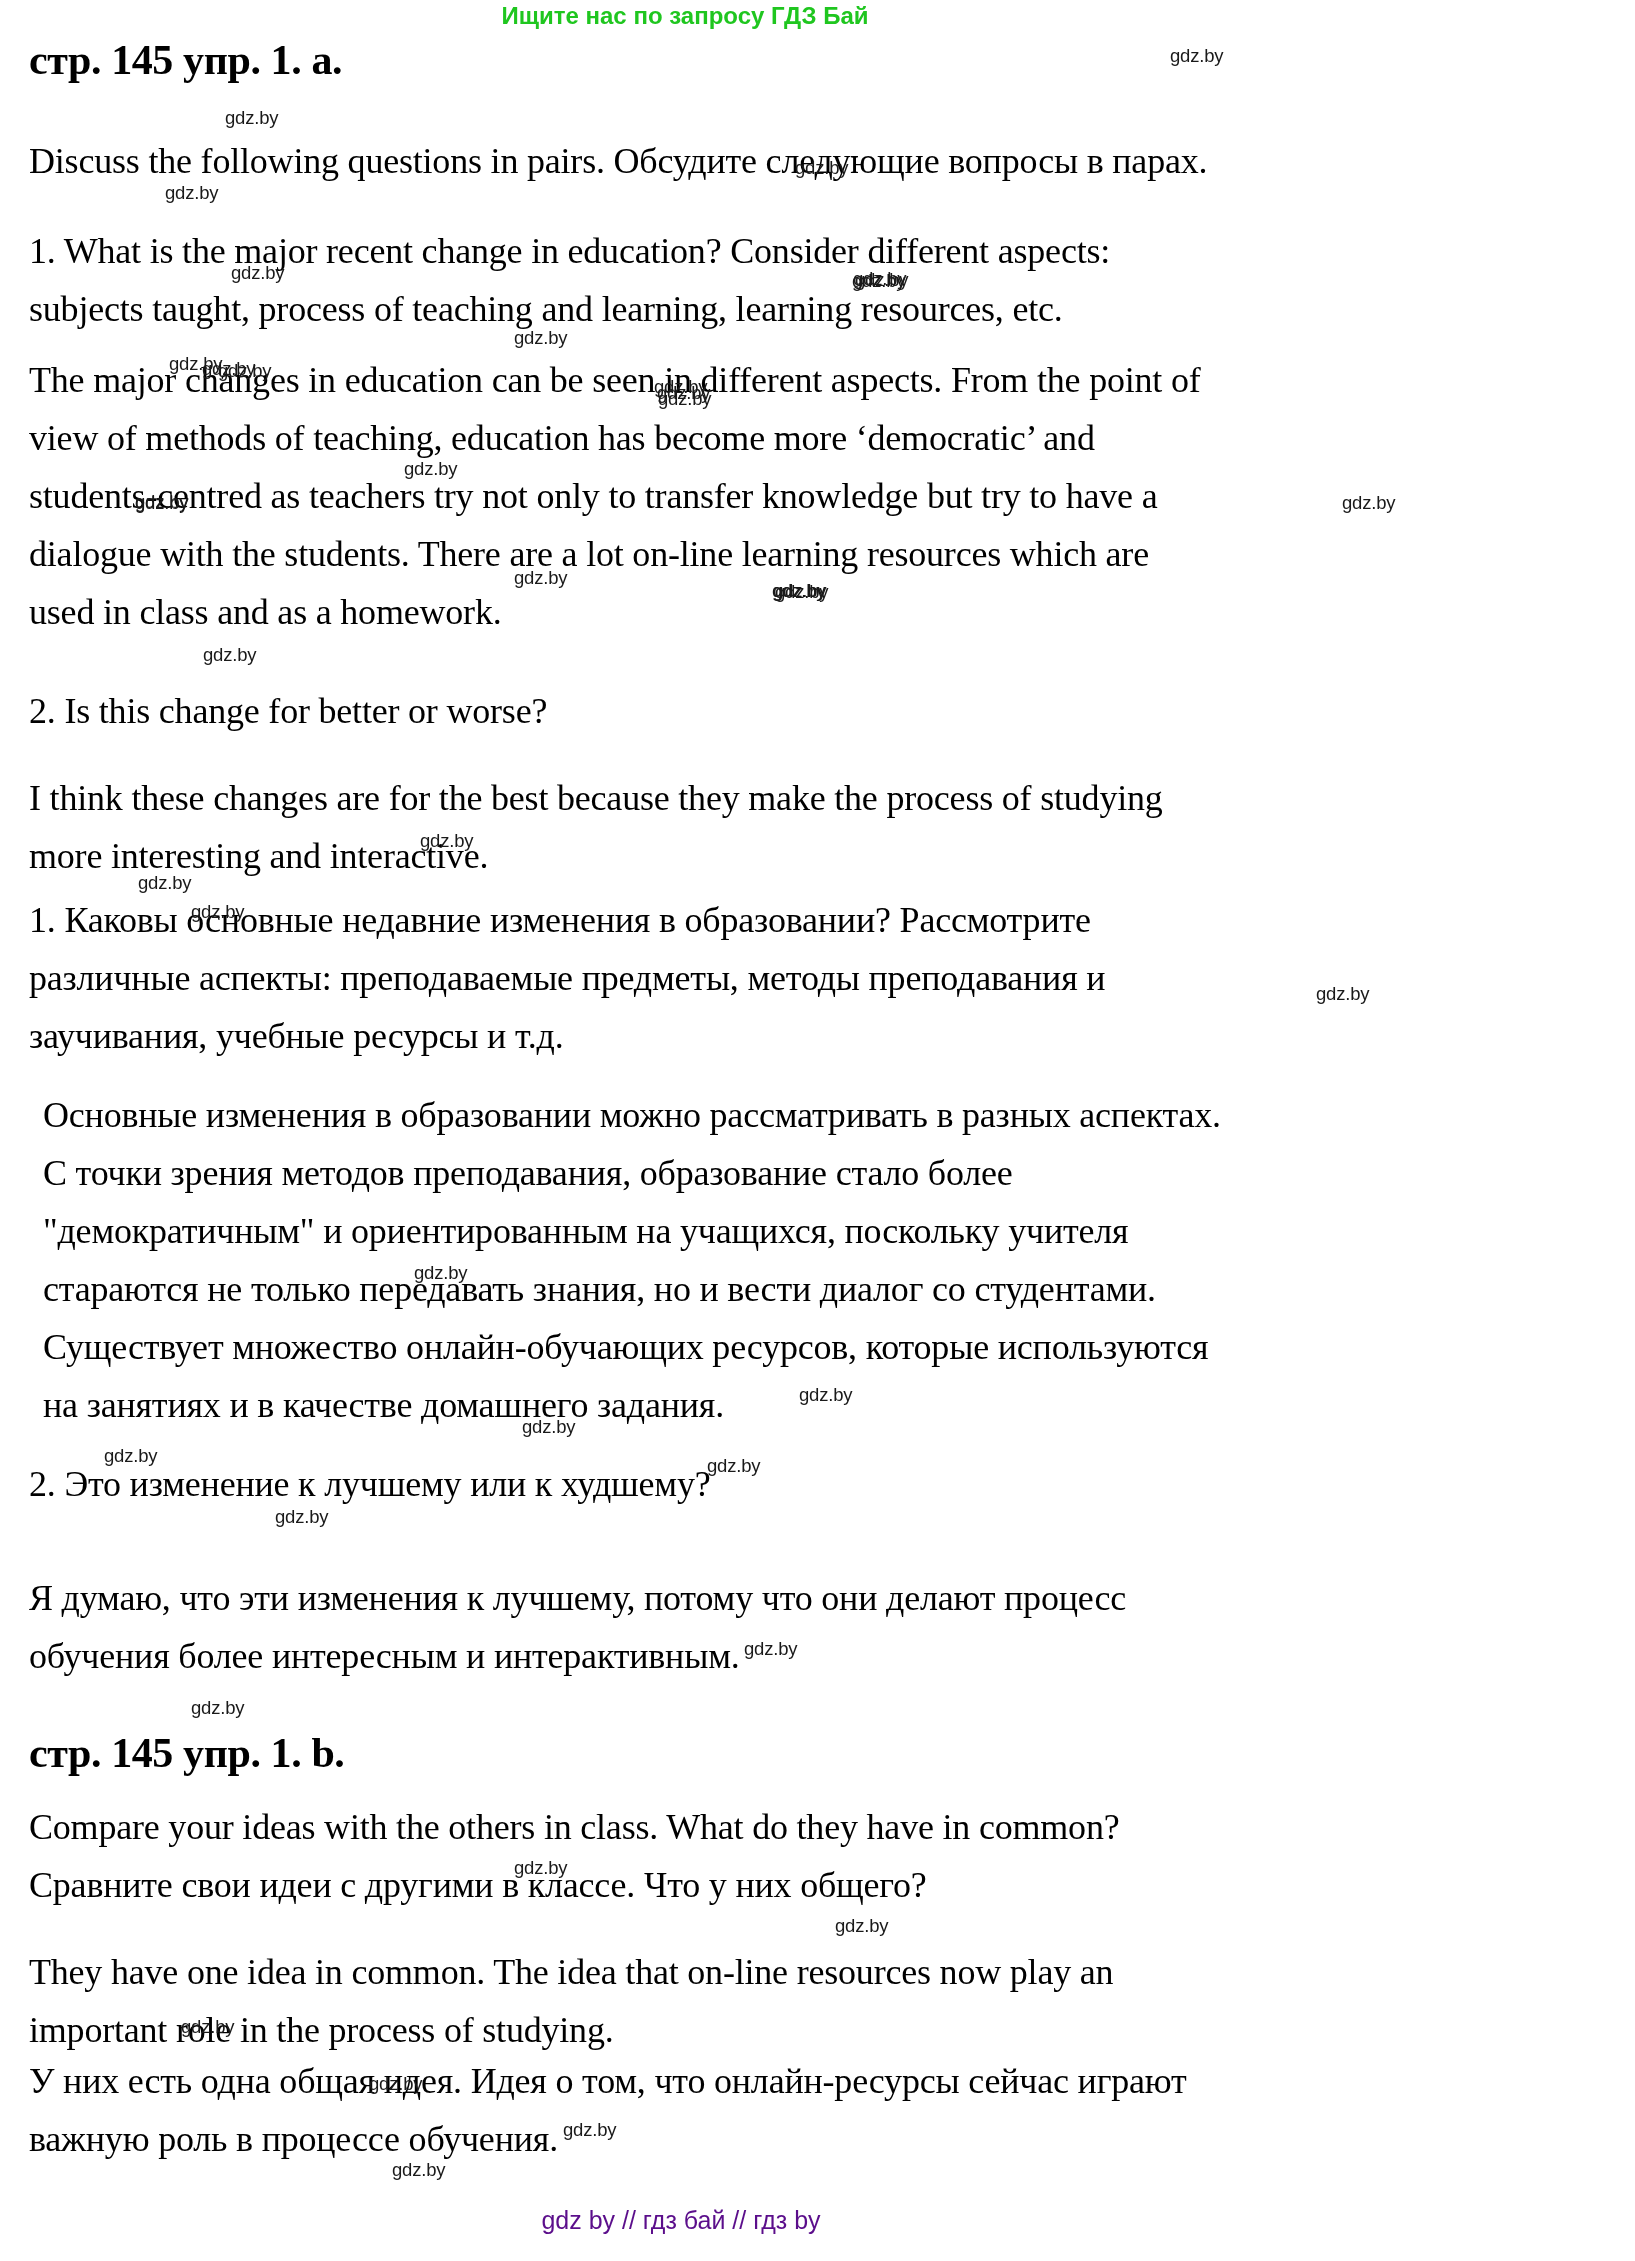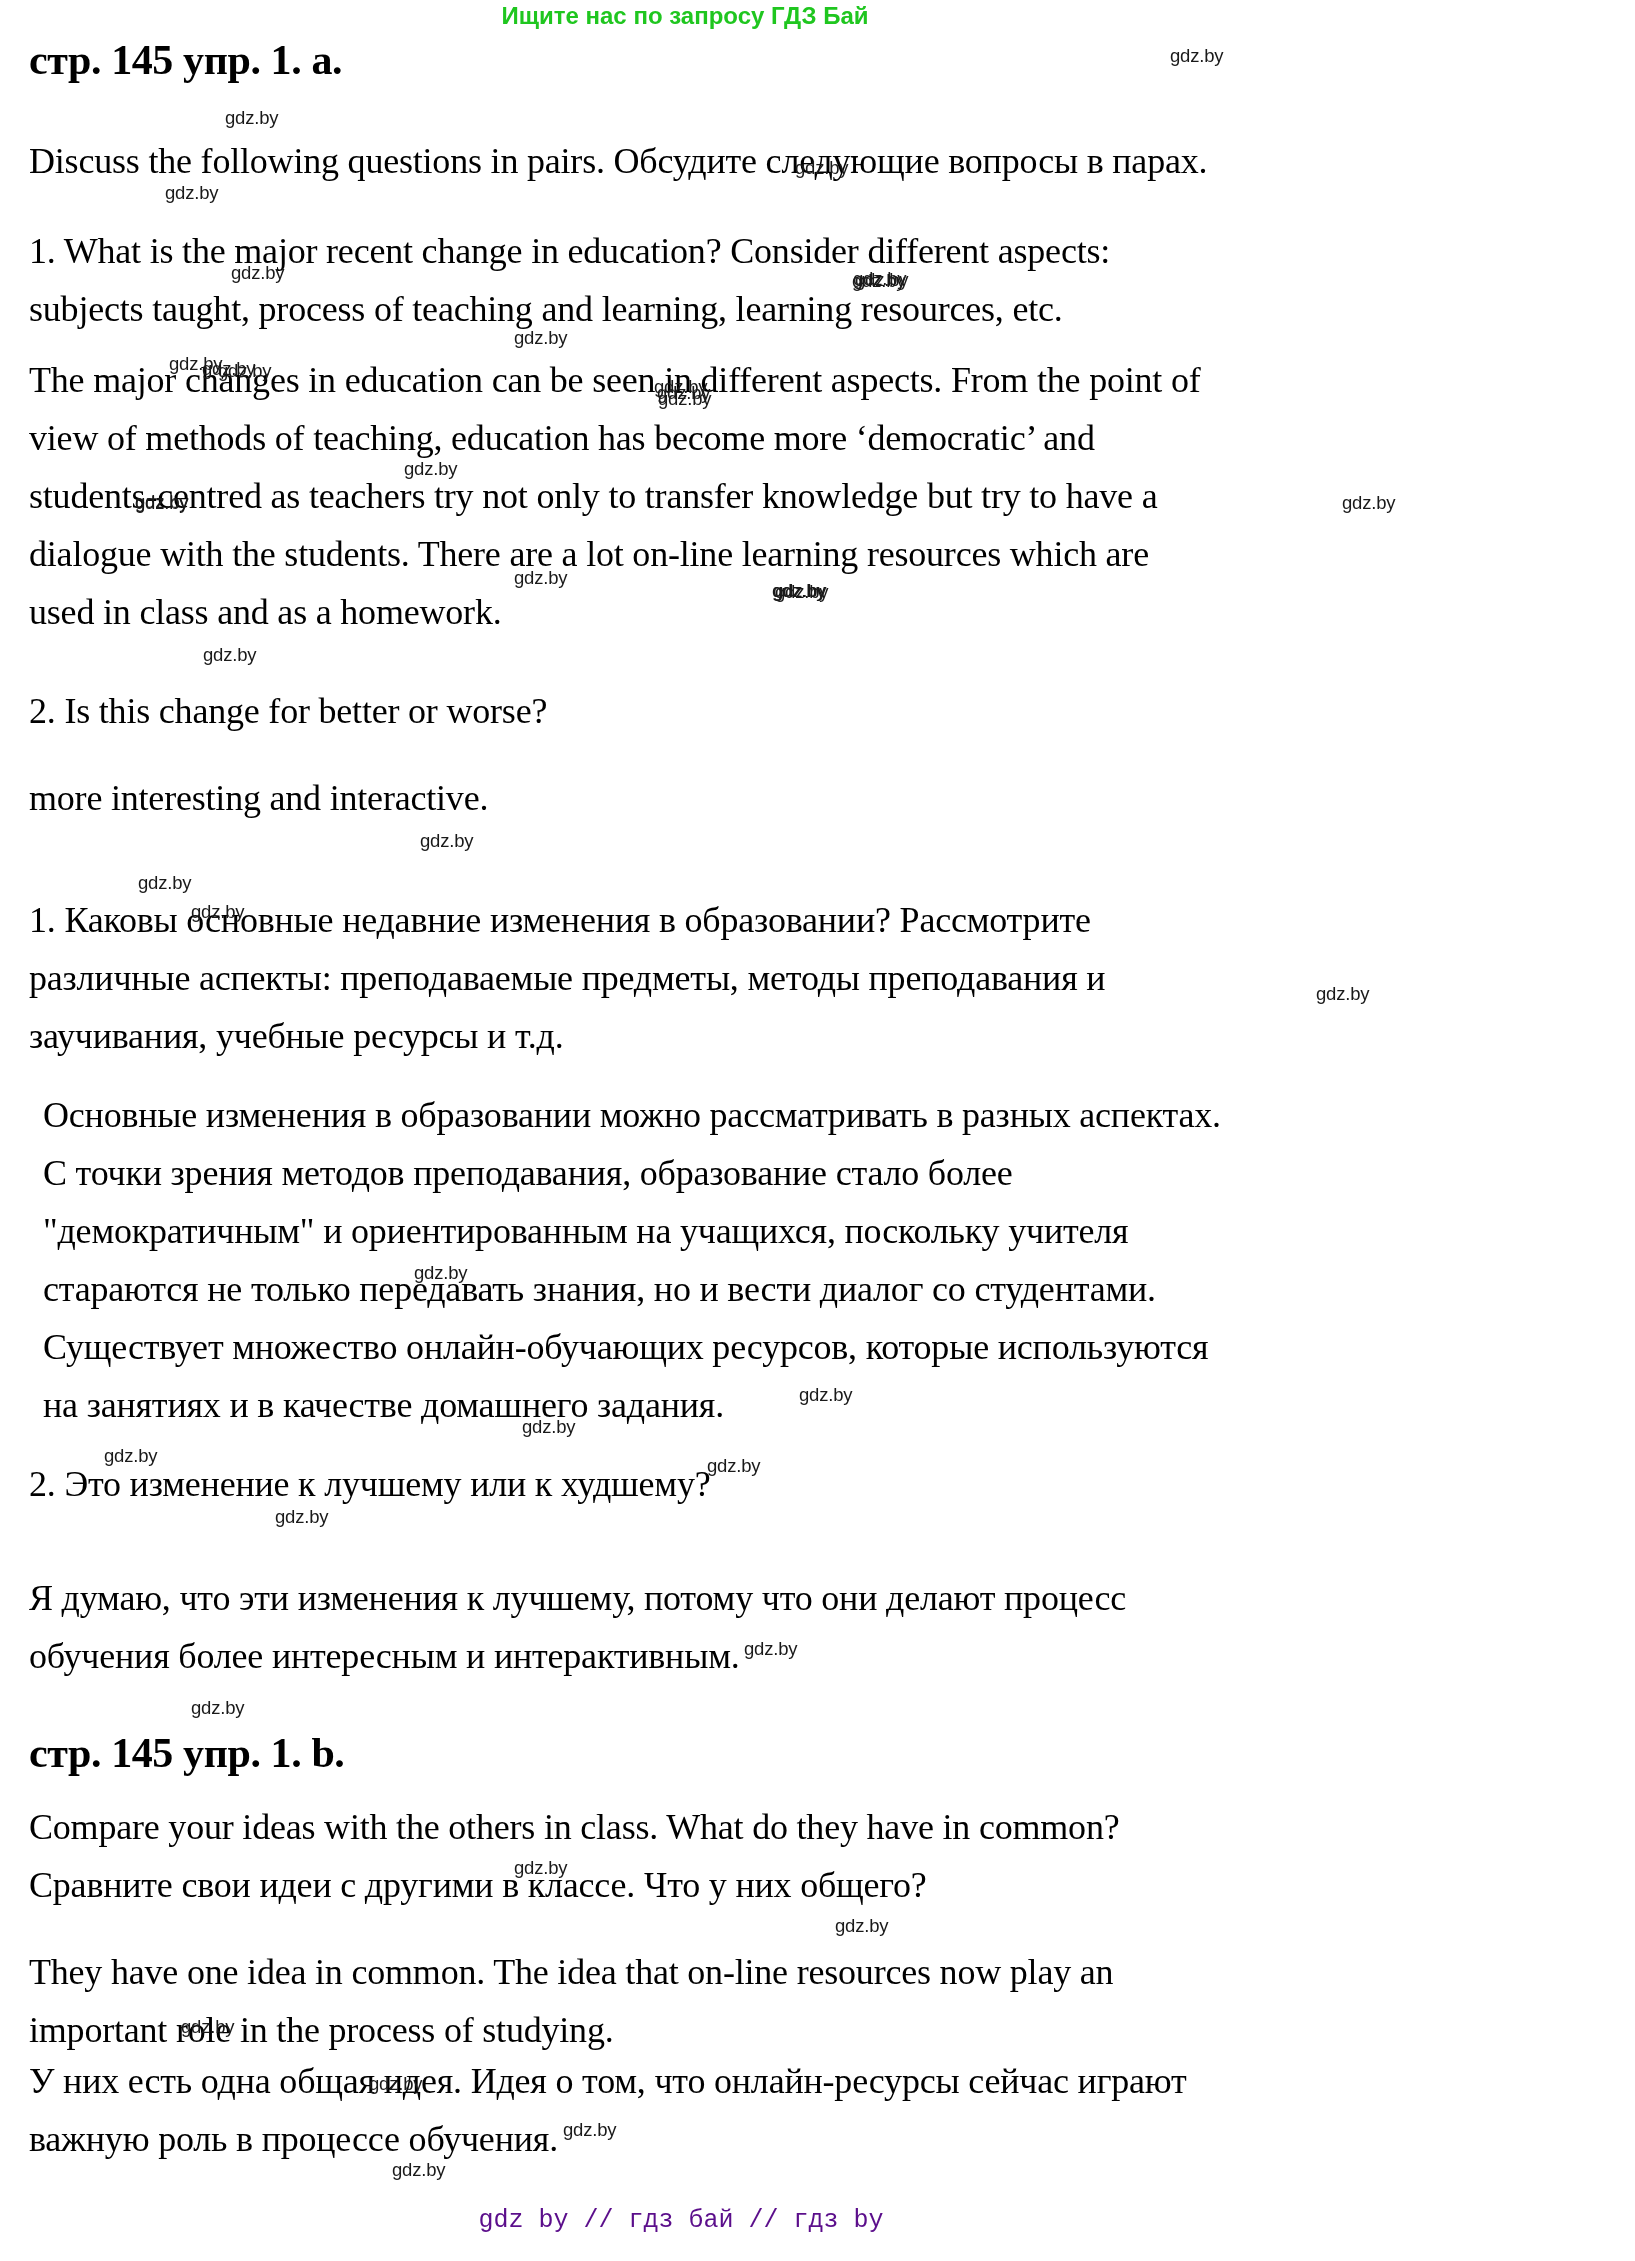--- a/index.html
+++ b/index.html
@@ -69,21 +69,21 @@
     letter-spacing: -0.2px;
   }
 
   
   .footer {
     position: absolute;
     left: 0;
     top: 2206px;
     width: 1362px;
     text-align: center;
-    font-family: Liberation Mono, monospace;
+    font-family: Liberation Sans, sans-serif;
     font-size: 25px;
     color: #5b0e8b;
     white-space: nowrap;
   }
 </style>
 </head>
 <body>
 
 <div class="page">
 
@@ -103,20 +103,21 @@
         <span class="ln">The major changes in education can be seen in different aspects. From the point of</span>
         <span class="ln">view of methods of teaching, education has become more ‘democratic’ and</span>
         <span class="ln">students-centred as teachers try not only to transfer knowledge but try to have a</span>
         <span class="ln">dialogue with the students. There are a lot on-line learning resources which are</span>
         <span class="ln">used in class and as a homework.</span>
       </div>
       <div class="para" style="position: absolute; left: 0px; top: 682px;">
         <span class="ln">2. Is this change for better or worse?</span>
       </div>
       <div class="para" style="position: absolute; left: 0px; top: 769px;">
+        <span class="ln">I think these changes are for the best because they make the process of studying</span>
         <span class="ln">more interesting and interactive.</span>
       </div>
       <div class="para" style="position: absolute; left: 0px; top: 891px;">
         <span class="ln">1. Каковы основные недавние изменения в образовании? Рассмотрите</span>
         <span class="ln">различные аспекты: преподаваемые предметы, методы преподавания и</span>
         <span class="ln">заучивания, учебные ресурсы и т.д.</span>
       </div>
       <div class="para" style="position: absolute; left: 14px; top: 1086px;">
         <span class="ln">Основные изменения в образовании можно рассматривать в разных аспектах.</span>
         <span class="ln">С точки зрения методов преподавания, образование стало более</span>

